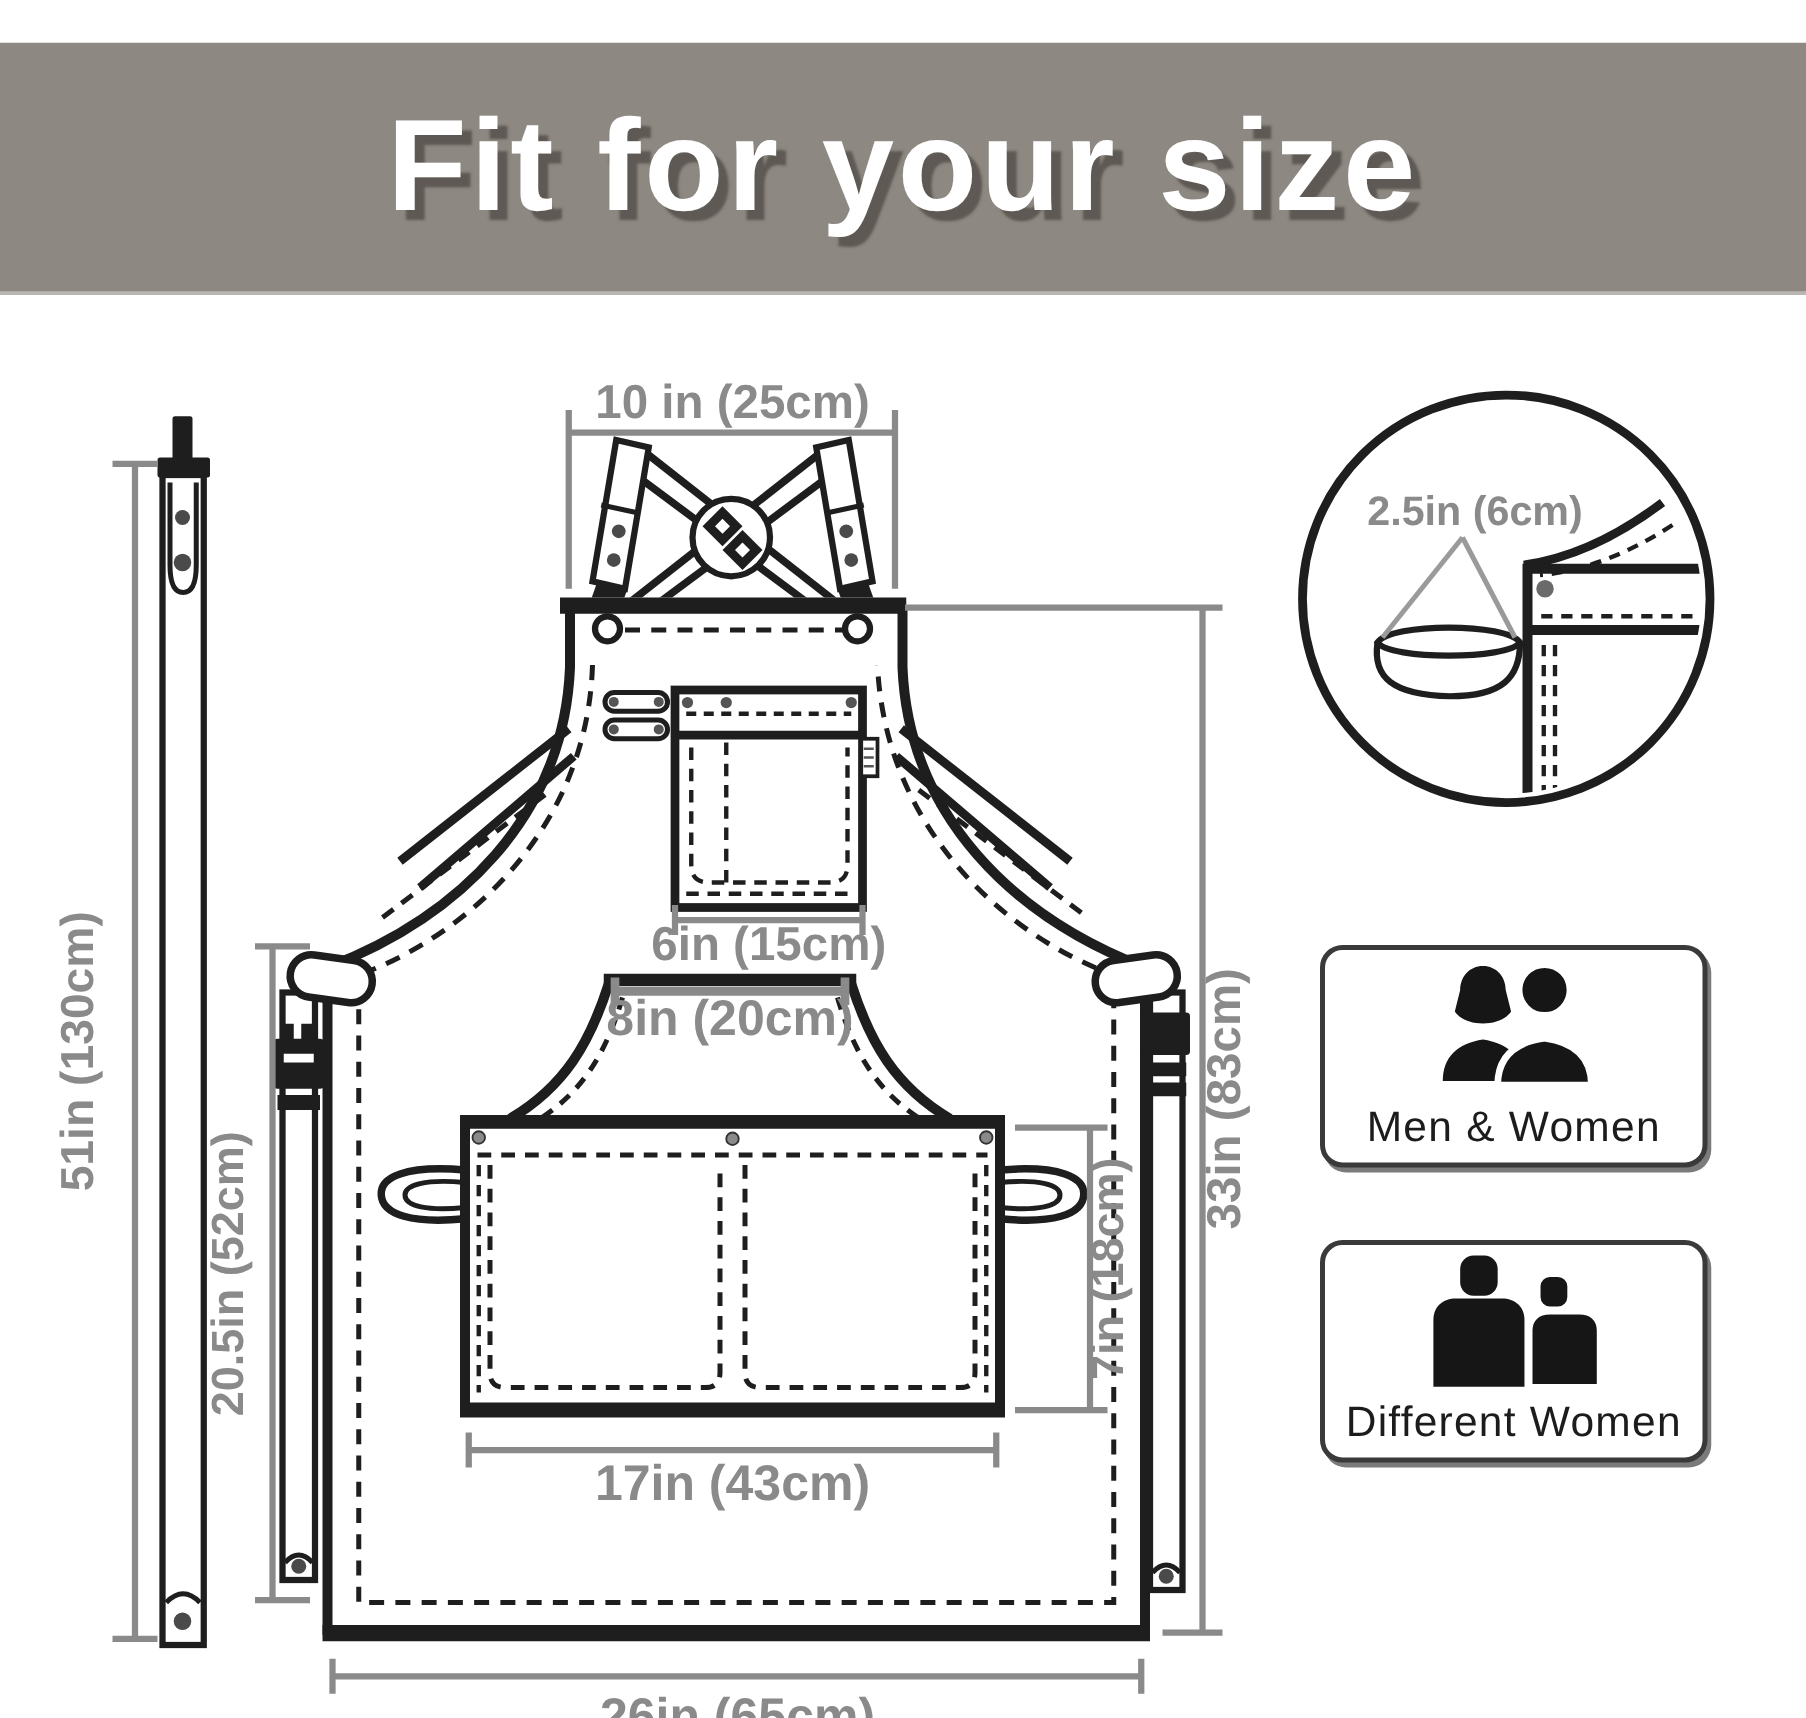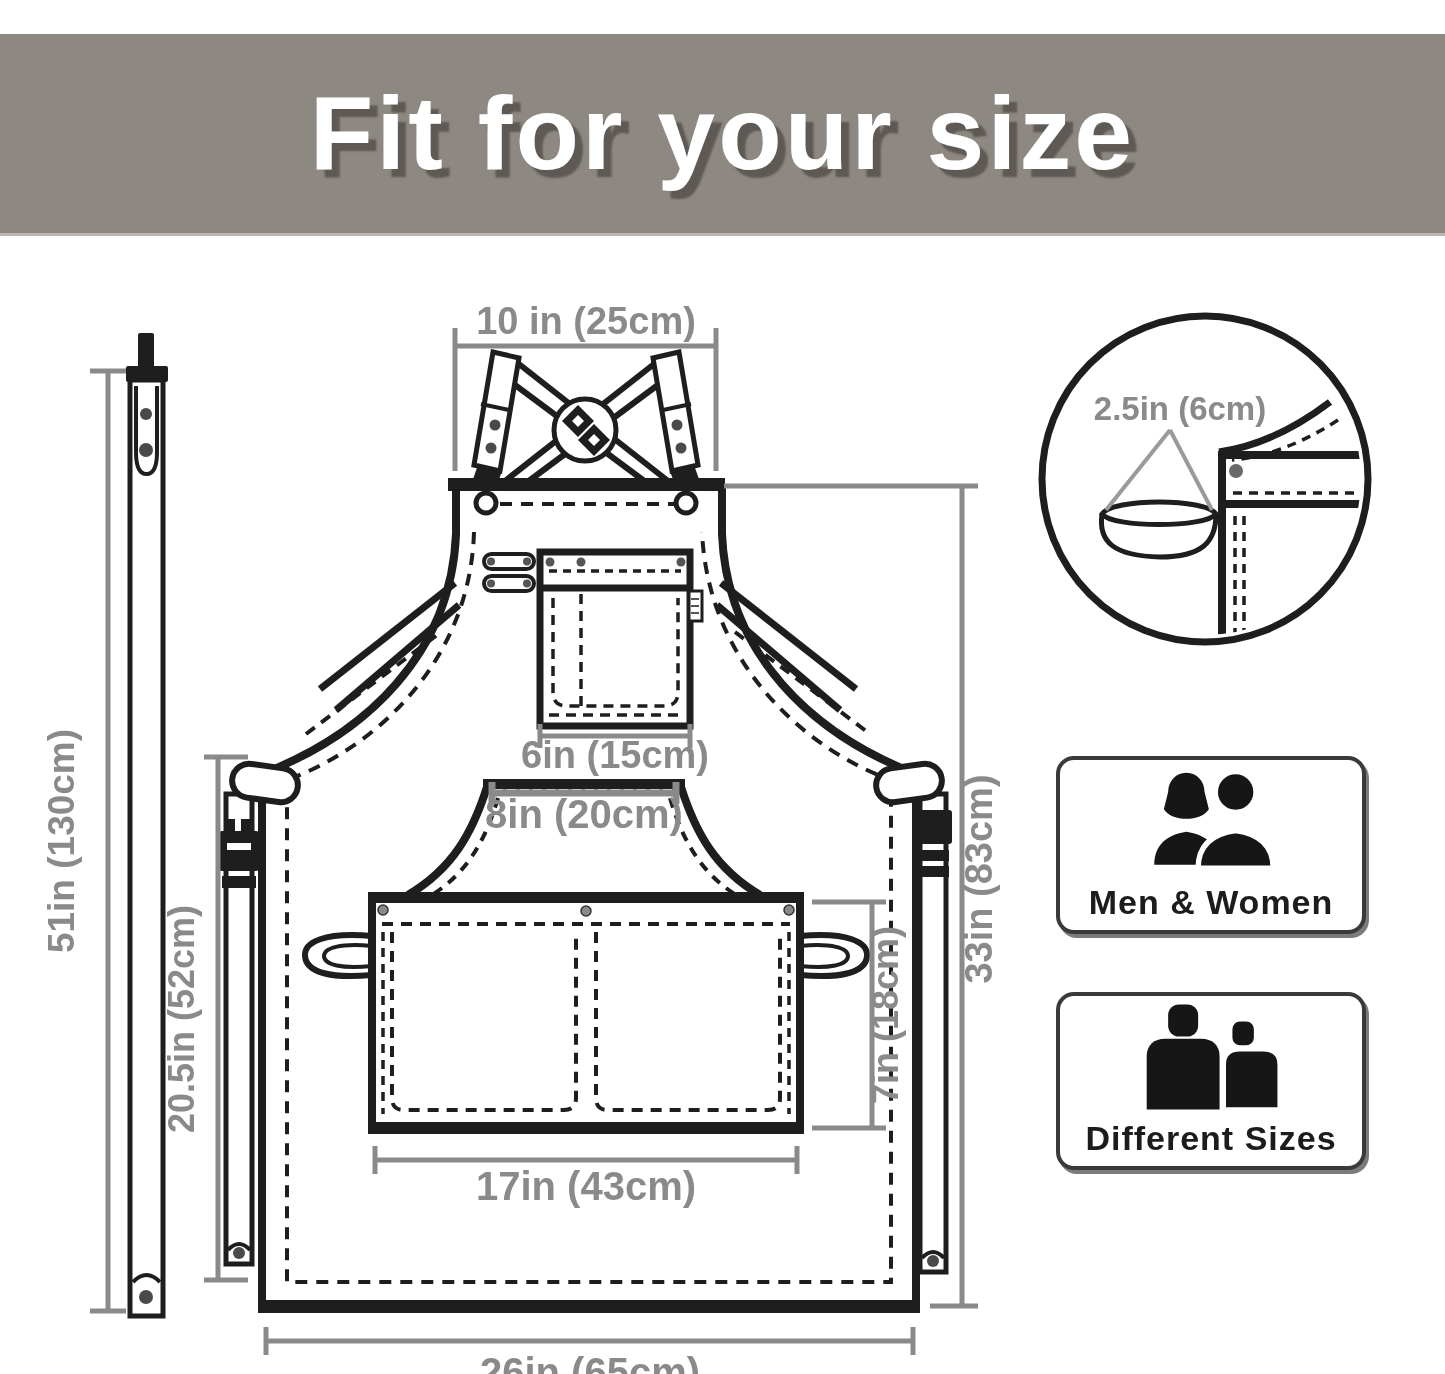--- a/index.html
+++ b/index.html
@@ -10,21 +10,21 @@
           display:flex;align-items:center;justify-content:center;}
   .header h1{margin:0;font-size:104px;font-weight:700;color:#ffffff;letter-spacing:3px;
              text-shadow:8px 8px 2px rgba(82,78,73,0.8);}
   .diagram-svg{position:absolute;left:0;top:0;width:1445px;height:1374px;}
   .dim-text{fill:#8a8a8a;font-weight:700;font-family:"Liberation Sans",sans-serif;}
   .feature-box{position:absolute;left:1056px;width:310px;height:178px;background:#ffffff;
                border:4px solid #3a3a3a;border-radius:18px;box-sizing:border-box;
                box-shadow:3px 4px 0 #7b7b7b;display:flex;flex-direction:column;
                align-items:center;justify-content:flex-end;padding-bottom:8px;}
   .feature-box .icon{flex:1;display:flex;align-items:center;justify-content:center;width:100%;}
-  .feature-label{font-size:34px;color:#1c1c1c;letter-spacing:1px;white-space:nowrap;font-weight:bold;}
+  .feature-label{font-size:34px;color:#1c1c1c;letter-spacing:1px;white-space:nowrap;}
 </style>
 </head>
 <body>
 
 <div class="stage">
 
   <div class="header">
     <h1>Fit for your size</h1>
   </div>
 
@@ -266,17 +266,17 @@
 
   <div class="feature-box" style="top:958px">
     <div class="icon">
       <svg width="150" height="112" viewBox="0 0 140 104">
         <rect x="30" y="2" width="28" height="30" rx="10" fill="#161616"></rect>
         <path d="M10 100 V50 C10 40 17 34 27 34 H61 C71 34 78 40 78 50 V100 Z" fill="#161616"></path>
         <rect x="88" y="16" width="24" height="26" rx="9" fill="#161616" stroke="#fff" stroke-width="4"></rect>
         <path d="M82 100 V58 C82 49 88 44 97 44 H119 C128 44 134 49 134 58 V100 Z" fill="#161616" stroke="#fff" stroke-width="4"></path>
       </svg>
     </div>
-    <div class="feature-label">Different Sizes</div>
+    <div class="feature-label">Different Women</div>
   </div>
 
 
 </div>
 
 </body></html>

